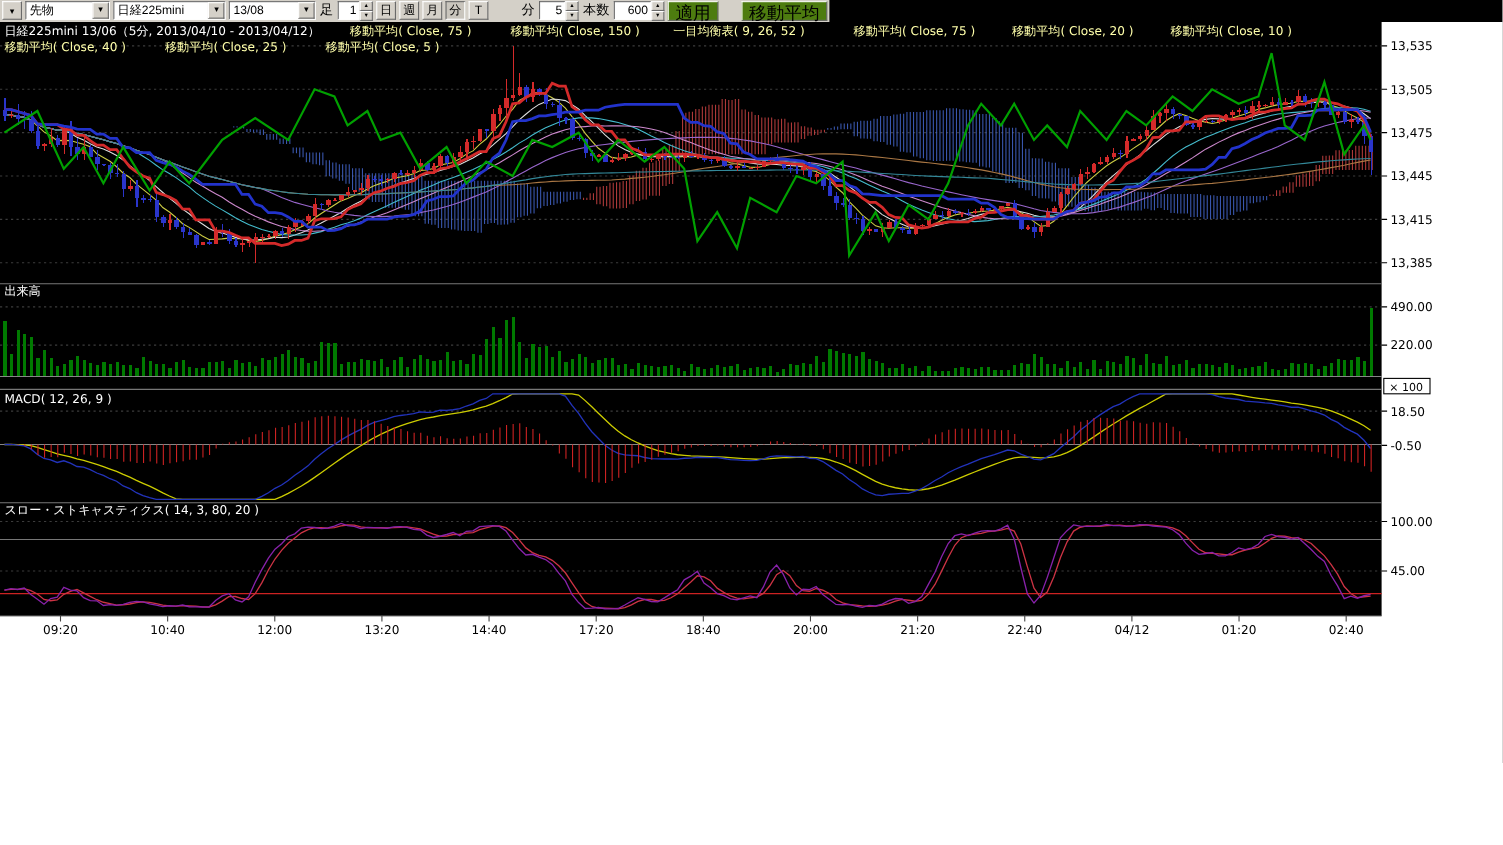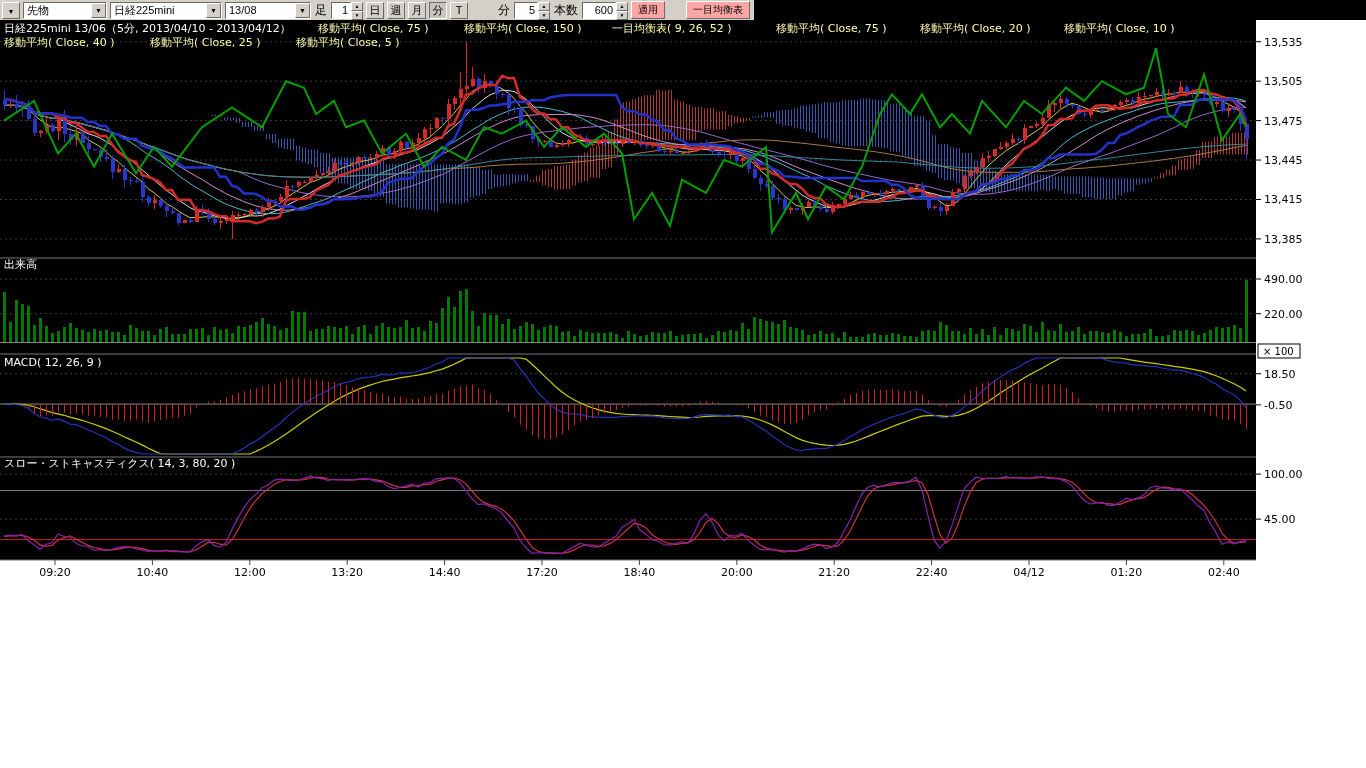--- a/index.html
+++ b/index.html
@@ -1,31 +1,31 @@
 <!DOCTYPE html>
 <html><head>
 <meta charset="utf-8">
 <style>
   *{margin:0;padding:0;box-sizing:border-box}
   html,body{width:1366px;height:768px;background:#ffffff;overflow:hidden;
     font-family:"Liberation Sans","DejaVu Sans",sans-serif}
   .toolbar{height:20px;background:#000;display:flex}
-  .tb-inner{height:20px;width:754px;background:#d4d0c8;display:flex;align-items:center;gap:3px;padding:1px 2px;font-size:12px}
+  .tb-inner{height:20px;width:754px;background:#d4d0c8;display:flex;align-items:flex-start;gap:3px;padding:1px 2px;font-size:12px}
   .combo{display:inline-flex;height:17px;background:#fff;border:1px solid;border-color:#6a6a6a #fff #fff #6a6a6a;align-items:center}
   .combo-text{padding:0 3px;font-size:11px;white-space:nowrap;flex:1;overflow:hidden}
   .combo-arrow{width:15px;height:15px;display:flex;align-items:center;justify-content:center;font-size:7px;background:#d4d0c8;border:1px solid;border-color:#fff #6a6a6a #6a6a6a #fff}
   .w-cat{width:84px}.w-sym{width:112px}.w-con{width:86px}
   .lbl{font-size:12px;padding:0 1px;white-space:nowrap}
   .pbtn{height:17px;min-width:18px;font-size:11px;padding:0 2px;background:#d4d0c8;border:1px solid;border-color:#fff #6a6a6a #6a6a6a #fff;cursor:default;white-space:nowrap}
   .pbtn.pressed{border-color:#6a6a6a #fff #fff #6a6a6a;background:#c9c5bd}
   .spin{display:inline-flex;height:17px}
   .spin-val{background:#fff;border:1px solid;border-color:#6a6a6a #fff #fff #6a6a6a;font-size:11px;padding:0 2px;display:flex;align-items:center;justify-content:flex-end}
   .spin-arrows{width:12px;display:flex;flex-direction:column}
   .spin-arrows i{flex:1;font-style:normal;font-size:5px;line-height:7px;text-align:center;background:#d4d0c8;border:1px solid;border-color:#fff #6a6a6a #6a6a6a #fff}
-  .btn{height:18px;font-size:10px;padding:0 6px;background:#fca5a5;border:1px solid;border-color:#fff #6a6a6a #6a6a6a #fff;white-space:nowrap}
+  .btn{height:18px;font-size:16px;padding:0 6px;background:#4d7c0f;border:1px solid;border-color:#fff #6a6a6a #6a6a6a #fff;white-space:nowrap}
   #chart{display:block}
   svg text{font-family:"DejaVu Sans","Liberation Sans",sans-serif}
 </style>
 </head>
 <body>
 
 <div class="toolbar">
   <div class="tb-inner">
     <button class="pbtn" style="width:14px;padding:0"><span style="font-size:7px">▼</span></button>
     <div class="combo w-cat">
@@ -63,21 +63,21 @@
     </div>
     <span class="lbl">本数</span>
     <div class="spin">
       <span class="spin-val" style="width:34px">600</span>
       <span class="spin-arrows">
           <i>▲</i>
           <i>▼</i>
         </span>
     </div>
     <button class="btn">適用</button>
-    <button class="btn" style="margin-left:18px">一目均衡表</button>
+    <button class="btn" style="margin-left:18px">移動平均</button>
   </div>
 </div>
 
 <svg id="chart" width="1366" height="560">
     <rect x="0" y="0" width="1256" height="540" fill="#000000"></rect>
     <g>
       <line x1="0" x2="1256" y1="21.719101123595507" y2="21.719101123595507" stroke="#3c3c3c" stroke-dasharray="2,3"></line>
       <line x1="0" x2="1256" y1="61.157303370786515" y2="61.157303370786515" stroke="#3c3c3c" stroke-dasharray="2,3"></line>
       <line x1="0" x2="1256" y1="100.59550561797752" y2="100.59550561797752" stroke="#3c3c3c" stroke-dasharray="2,3"></line>
       <line x1="0" x2="1256" y1="140.03370786516854" y2="140.03370786516854" stroke="#3c3c3c" stroke-dasharray="2,3"></line>

